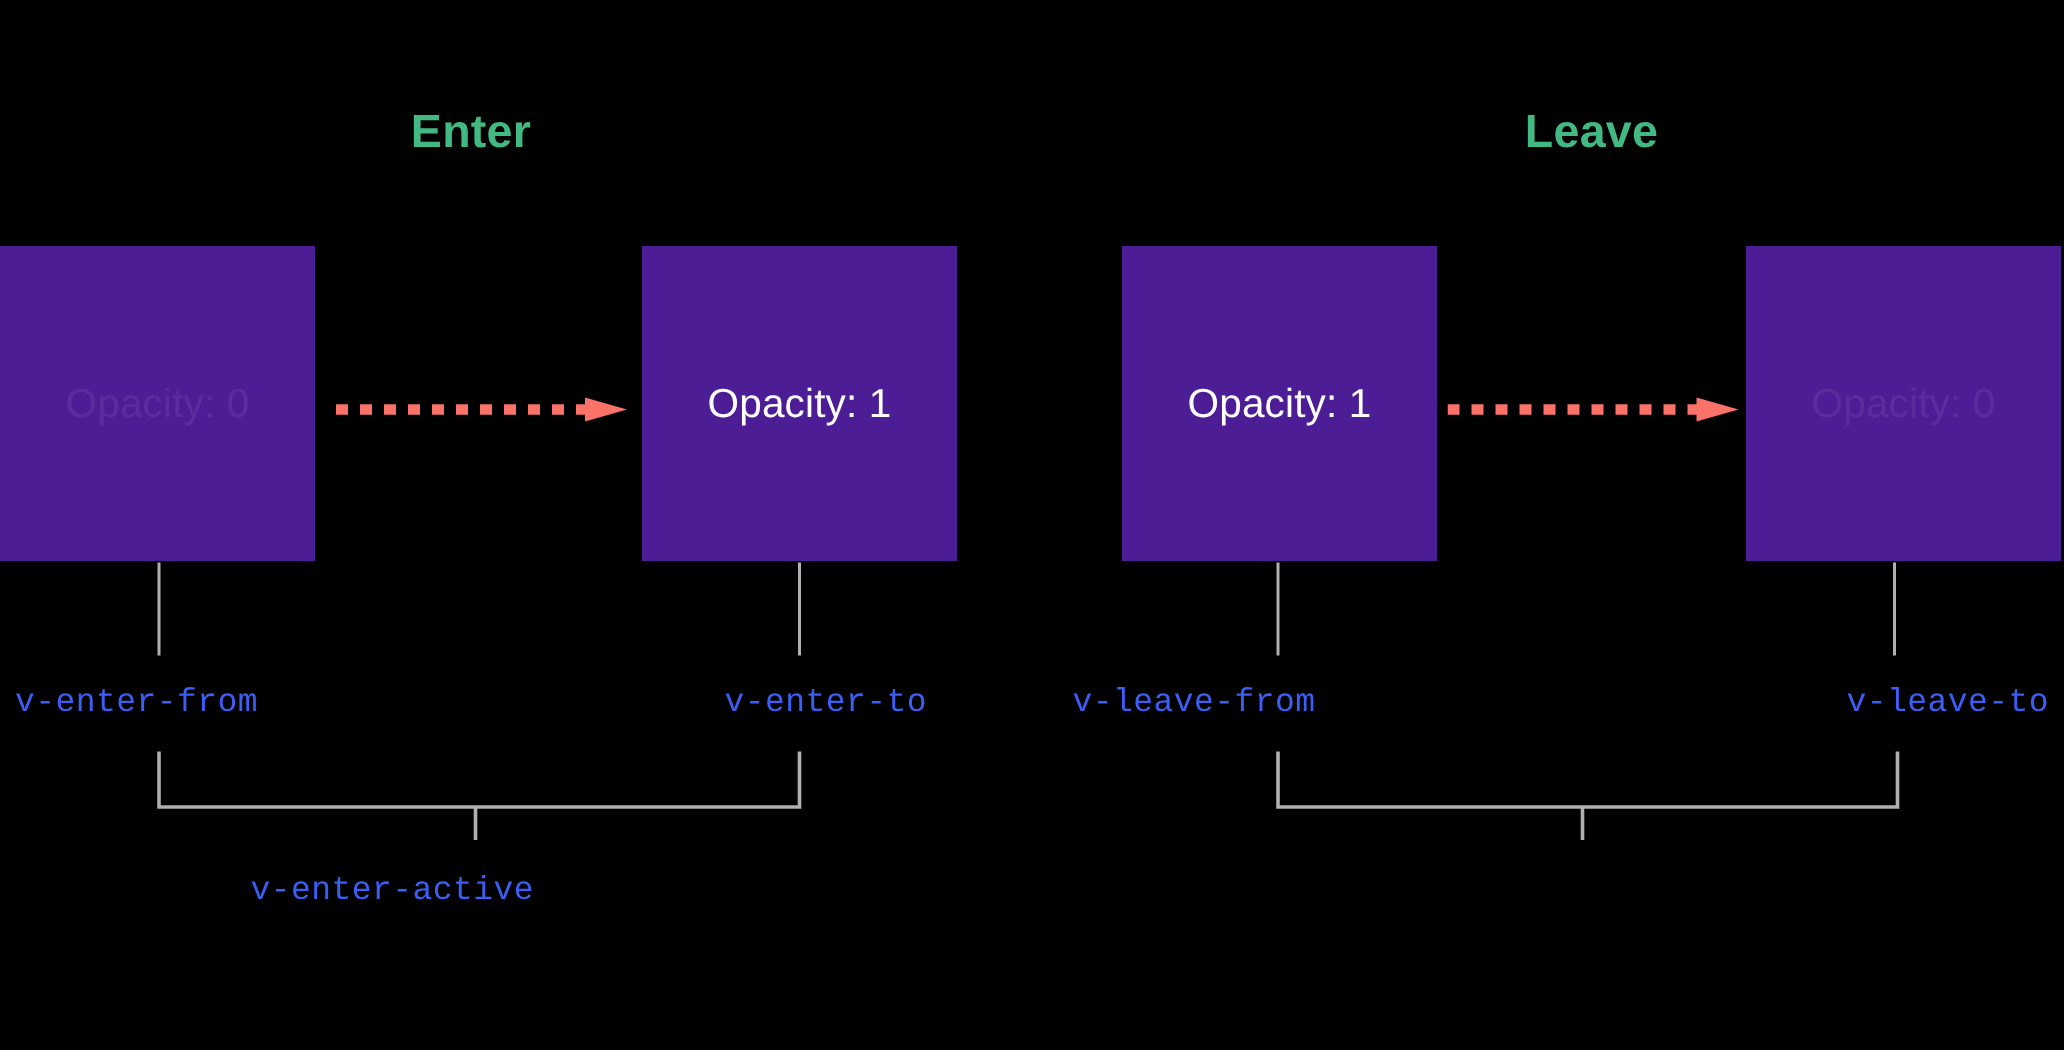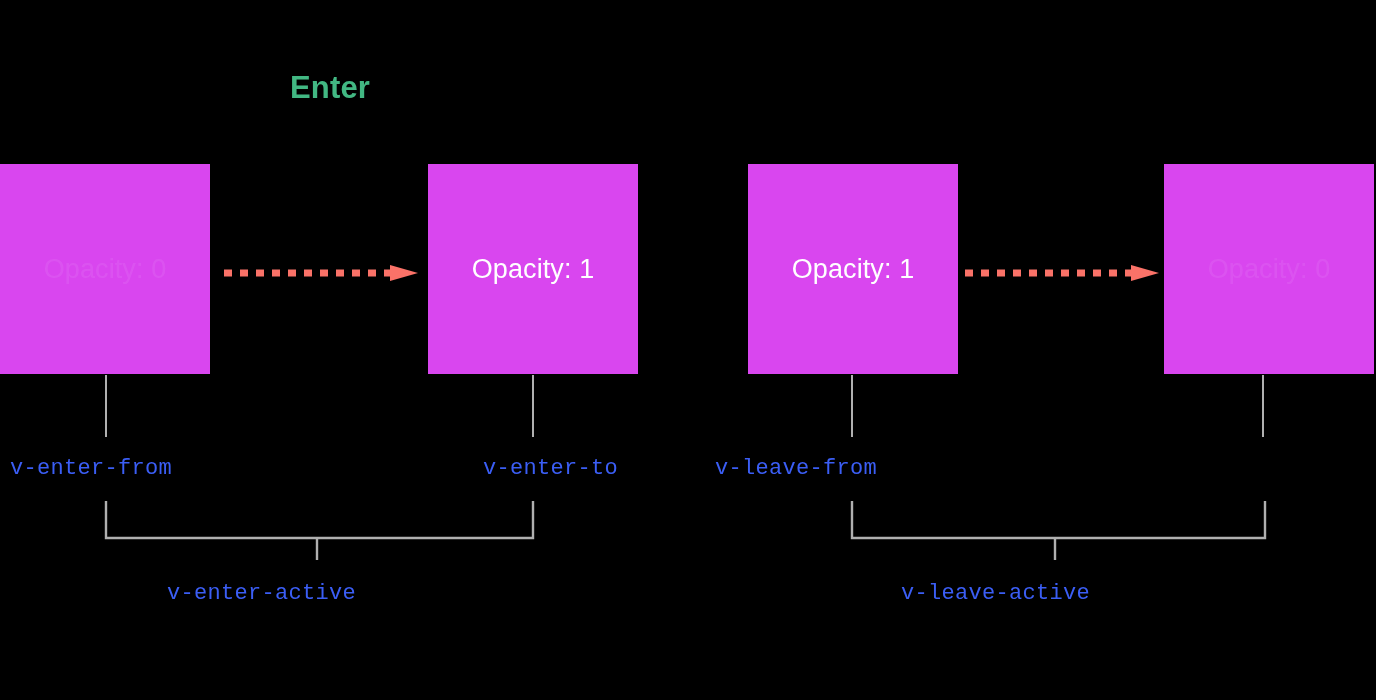--- a/index.html
+++ b/index.html
@@ -30,21 +30,21 @@
     letter-spacing: 0.2px;
     white-space: nowrap;
     text-align: center;
   }
 
   
   .state-box {
     position: absolute;
     width: 210px;
     height: 210px;
-    background: #d946ef;
+    background: #4c1d95;
     display: flex;
     align-items: center;
     justify-content: center;
   }
   .state-box-label {
     font-family: "Liberation Sans", sans-serif;
     font-size: 27px;
     color: #ffffff;
     white-space: nowrap;
     letter-spacing: 0.1px;
@@ -85,21 +85,21 @@
   .bracket {
     position: absolute;
   }
   .bracket svg { display: block; }
 </style>
 </head>
 <body>
 
 <div id="stage">
 
-  <div class="phase-title" style="left:230px; top:70px; width:200px;text-align:center;">Enter</div>
+  <div class="phase-title" style="left:214px; top:70px; width:200px;text-align:center;">Enter</div>
 
   <div class="state-box faded" style="left:0px; top:164px;">
     <span class="state-box-label">Opacity: 0</span>
   </div>
 
   <div class="arrow" style="left:224px; top:265px; width:194px; height:16px;">
     <svg width="194" height="16" viewBox="0 0 194 16" xmlns="http://www.w3.org/2000/svg">
       <line x1="0" y1="8" x2="168" y2="8" stroke="#fa7268" stroke-width="7" stroke-dasharray="8 8" stroke-linecap="butt"></line>
       <polygon points="166,0 194,8 166,16" fill="#fa7268"></polygon>
     </svg>
@@ -117,43 +117,44 @@
 
   <div class="bracket" style="left:104px; top:499px;">
     <svg width="432" height="64" viewBox="0 0 432 64" xmlns="http://www.w3.org/2000/svg">
       <path d="M2,2 L2,39 L429,39 L429,2" fill="none" stroke="#b0b0b0" stroke-width="2.4"></path>
       <line x1="213" y1="39" x2="213" y2="61" stroke="#b0b0b0" stroke-width="2.4"></line>
     </svg>
   </div>
 
   <div class="class-label align-center" style="left:167px; top:581px; width:300px;">v-enter-active</div>
 
+  <div class="phase-title" style="left:961px; top:70px; width:200px;">Leave</div>
 
   <div class="state-box" style="left:748px; top:164px;">
     <span class="state-box-label">Opacity: 1</span>
   </div>
 
   <div class="arrow" style="left:965px; top:265px; width:194px; height:16px;">
     <svg width="194" height="16" viewBox="0 0 194 16" xmlns="http://www.w3.org/2000/svg">
       <line x1="0" y1="8" x2="168" y2="8" stroke="#fa7268" stroke-width="7" stroke-dasharray="8 8" stroke-linecap="butt"></line>
       <polygon points="166,0 194,8 166,16" fill="#fa7268"></polygon>
     </svg>
   </div>
 
   <div class="state-box faded" style="left:1164px; top:164px;">
     <span class="state-box-label">Opacity: 0</span>
   </div>
 
   <div class="tick-line" style="left:851px; top:375px; height:62px;"></div>
   <div class="tick-line" style="left:1262px; top:375px; height:62px;"></div>
 
   <div class="class-label align-left" style="left:715px; top:456px; width:300px;">v-leave-from</div>
+  <div class="class-label align-right" style="left:1060px; top:456px; width:306px;">v-leave-to</div>
 
   <div class="bracket" style="left:850px; top:499px;">
     <svg width="418" height="64" viewBox="0 0 418 64" xmlns="http://www.w3.org/2000/svg">
       <path d="M2,2 L2,39 L415,39 L415,2" fill="none" stroke="#b0b0b0" stroke-width="2.4"></path>
       <line x1="205" y1="39" x2="205" y2="61" stroke="#b0b0b0" stroke-width="2.4"></line>
     </svg>
   </div>
 
-  <div class="class-label align-center" style="left:901px; top:581px; width:300px;">v-leave-active</div>
 
 </div>
 
 </body></html>

